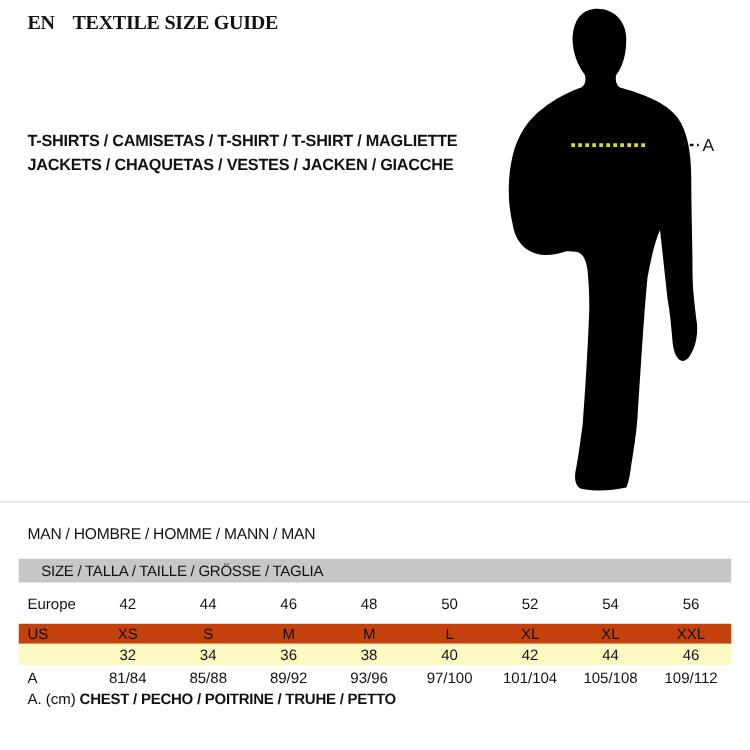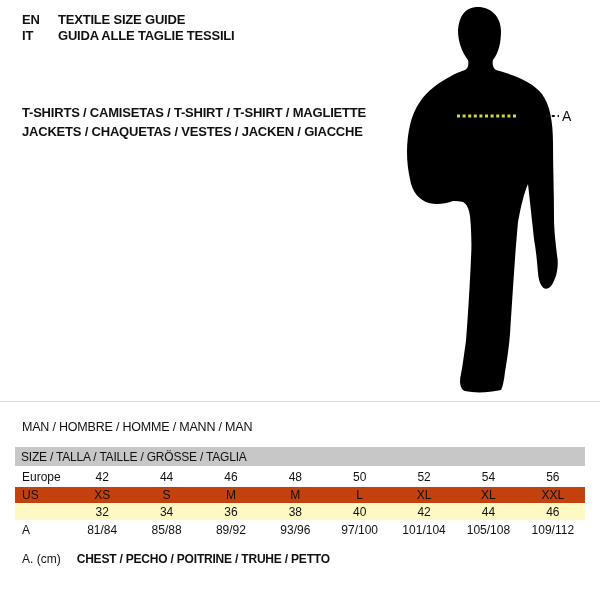--- a/index.html
+++ b/index.html
@@ -2,58 +2,54 @@
 <html><head>
 <meta charset="utf-8">
 <style>
   html,body { margin:0; padding:0; background:#fff; }
   .canvas {
     position:relative; width:600px; height:600px; background:#fff;
     font-family:"Liberation Sans", sans-serif; color:#111; overflow:hidden;
   }
   
   .lang-list { position:absolute; left:22px; top:11px; list-style:none; margin:0; padding:0; }
-  .lang-list li { display:flex; height:16px; align-items:center; font-weight:700; font-size:13px; letter-spacing:-0.2px; }
+  .lang-list li { display:flex; height:16px; align-items:center; font-weight:700; font-size:16px; letter-spacing:-0.2px;font-family:Liberation Serif, serif; }
   .lang-code { width:36px; }
   
   .categories { position:absolute; left:22px; top:103px; font-weight:700; font-size:13px; line-height:19px; letter-spacing:-0.2px; }
   
   .figure { position:absolute; left:400px; top:4px; width:175px; height:390px; }
   
   .divider { position:absolute; left:0; top:401px; width:600px; height:1px; background:#dcdcdc; }
   
   .section-title { position:absolute; left:22px; top:420px; font-weight:400; font-size:12.5px; letter-spacing:-0.2px; }
   
   .size-table { position:absolute; left:15px; top:447px; width:570px; font-size:12px; }
-  .thead { height:19px; display:flex; align-items:center; padding-left:6px; letter-spacing:-0.2px; }
+  .thead { height:19px; display:flex; align-items:center; padding-left:18px; letter-spacing:-0.2px; }
   .trow { display:flex; }
   .trow .tlabel { width:55px; padding-left:7px; display:flex; align-items:center; box-sizing:border-box; }
   .trow .tcell { flex:1; display:flex; align-items:center; justify-content:center; }
-  .trow.r0 { height:21px; }
+  .trow.r0 { height:33px; }
   .trow.r1 { height:16px; }
   .trow.r2 { height:17px; }
   .trow.r3 { height:20px; }
   
   .footnote { position:absolute; left:22px; top:552px; font-size:12px; }
-  .footnote .fn-bold { font-weight:700; letter-spacing:-0.2px; margin-left:16px; }
+  .footnote .fn-bold { font-weight:700; letter-spacing:-0.2px; margin-left:3px; }
   svg text { font-family:"Liberation Sans", sans-serif; }
 </style>
 </head>
 <body>
 
 <div class="canvas">
 
   <ul class="lang-list">
       <li>
         <span class="lang-code">EN</span>
         <span>TEXTILE SIZE GUIDE</span>
-      </li>
-      <li>
-        <span class="lang-code">IT</span>
-        <span>GUIDA ALLE TAGLIE TESSILI</span>
       </li>
     </ul>
 
   <div class="categories">
     <div>T-SHIRTS / CAMISETAS / T-SHIRT / T-SHIRT / MAGLIETTE</div>
     <div>JACKETS / CHAQUETAS / VESTES / JACKEN / GIACCHE</div>
   </div>
 
   <div class="figure">
     <svg width="175" height="390" viewBox="0 0 175 390">

